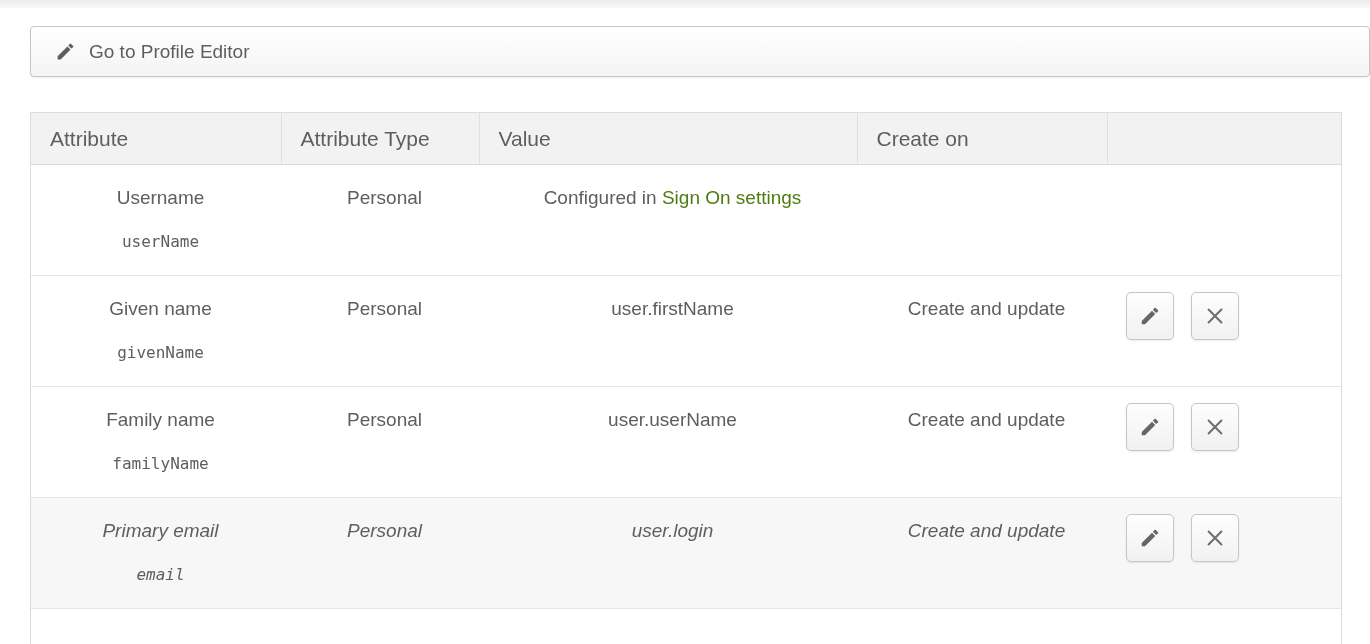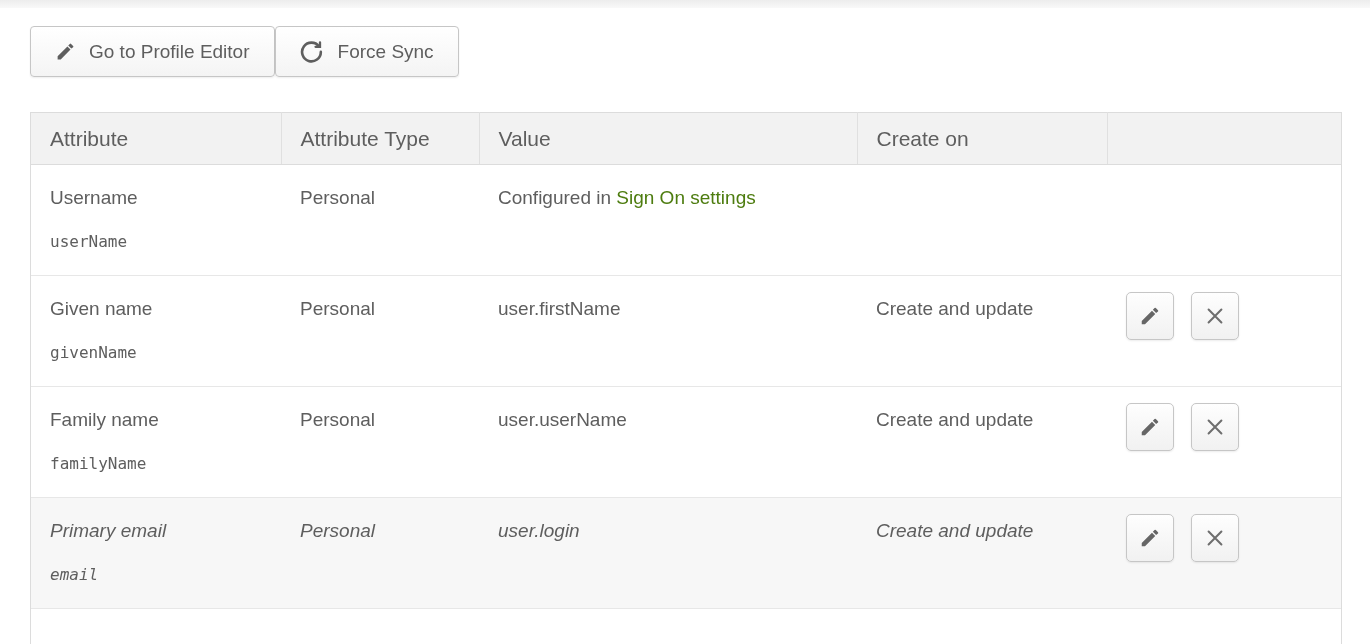--- a/index.html
+++ b/index.html
@@ -11,20 +11,22 @@
     color: #5e5e5e;
   }
   .top-strip {
     width: 100%; height: 8px;
     background: linear-gradient(to bottom, #ededed, #f9f9f9);
   }
   
   .toolbar {
     margin: 18px 0 0 30px;
     display: flex;
+    gap: 20px;
+    flex-direction: column;
   }
   .btn {
     display: inline-flex;
     align-items: center;
     gap: 13px;
     height: 51px;
     padding: 0 24px;
     font-family: "Liberation Sans", sans-serif;
     font-size: 19px;
     color: #5e5e5e;
@@ -62,20 +64,21 @@
     padding: 0 0 0 19px;
   }
   thead th:last-child { border-right: none; }
   tbody td {
     height: 111px;
     vertical-align: top;
     padding: 21px 10px 0 19px;
     border-bottom: 1px solid #e7e7e7;
     font-size: 19px;
     color: #5e5e5e;
+    text-align: center;
   }
   tr.highlighted td { background: #f7f7f7; font-style: italic; }
   .main { font-size: 19px; line-height: 24px; }
   .sub {
     margin-top: 22px;
     font-family: "DejaVu Sans Mono", monospace;
     font-size: 16px;
     line-height: 20px;
     color: #5e5e5e;
   }
@@ -102,29 +105,20 @@
 <div class="top-strip"></div>
 
 <div class="toolbar">
   <button class="btn">
     <span>
       <svg width="21" height="21" viewBox="0 0 24 24" fill="#5e5e5e">
         <path d="M3 17.46V21h3.54L17.71 9.83l-3.54-3.54L3 17.46zM20.71 7.04a1 1 0 0 0 0-1.41L18.37 3.3a1 1 0 0 0-1.41 0l-1.84 1.83 3.54 3.54 2.05-1.63z"></path>
       </svg>
     </span>
     <span>Go to Profile Editor</span>
-  </button>
-  <button class="btn">
-    <span>
-      <svg width="25" height="25" viewBox="0 0 24 24" fill="none" stroke="#5e5e5e" stroke-width="2.5" stroke-linecap="round">
-        <path d="M18.3 7.2a9 9 0 1 0 1.7 5.2"></path>
-        <path d="M19.2 3.2v4.3h-4.3" fill="none" stroke-width="2.2"></path>
-      </svg>
-    </span>
-    <span>Force Sync</span>
   </button>
 </div>
 
 <div class="table-wrap">
   <table>
     <colgroup>
       <col style="width:250px">
         <col style="width:198px">
         <col style="width:378px">
         <col style="width:250px">

